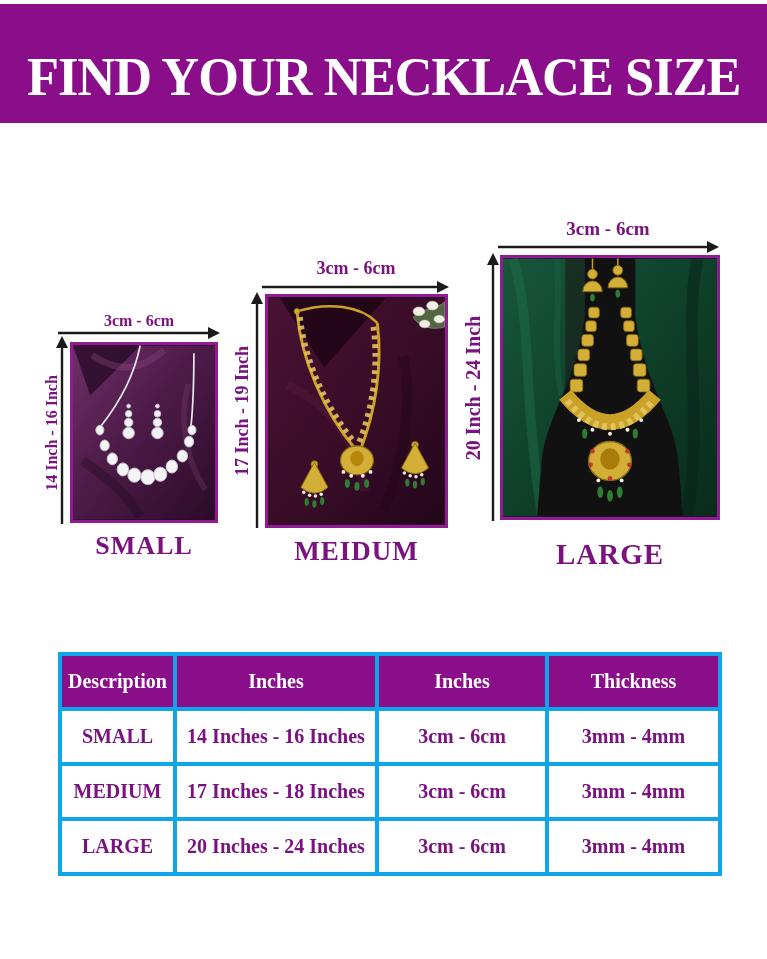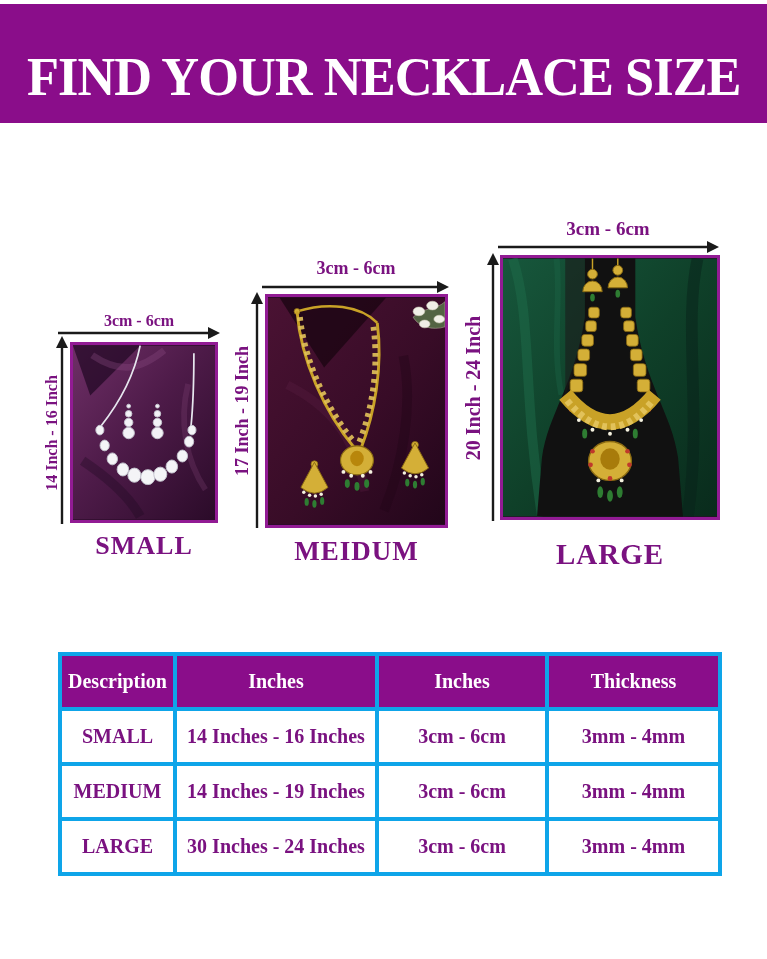--- a/index.html
+++ b/index.html
@@ -314,26 +314,26 @@
     </thead>
     <tbody>
       <tr>
         <td>SMALL</td>
         <td>14 Inches - 16 Inches</td>
         <td>3cm - 6cm</td>
         <td>3mm - 4mm</td>
       </tr>
       <tr>
         <td>MEDIUM</td>
-        <td>14 Inches - 19 Inches</td>
+        <td>17 Inches - 18 Inches</td>
         <td>3cm - 6cm</td>
         <td>3mm - 4mm</td>
       </tr>
       <tr>
         <td>LARGE</td>
-        <td>30 Inches - 24 Inches</td>
+        <td>20 Inches - 24 Inches</td>
         <td>3cm - 6cm</td>
         <td>3mm - 4mm</td>
       </tr>
     </tbody>
   </table>
 
 </div>
 
 </body></html>

